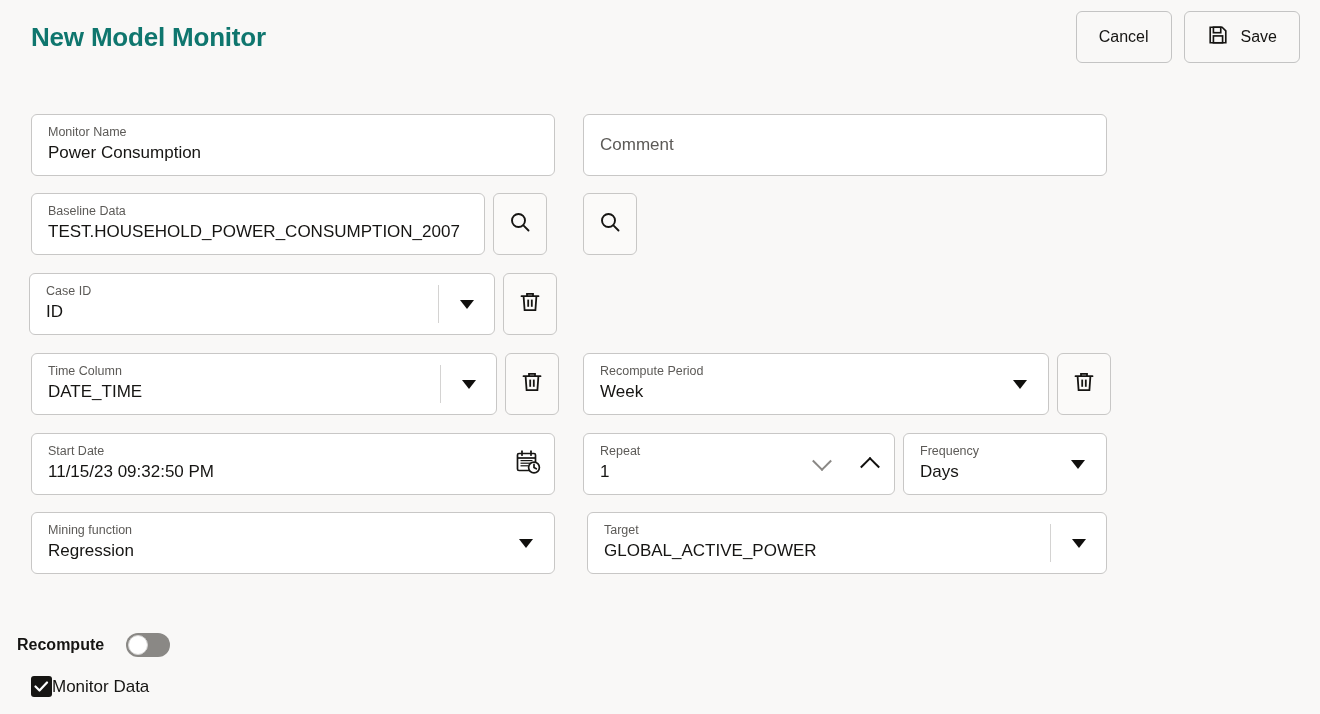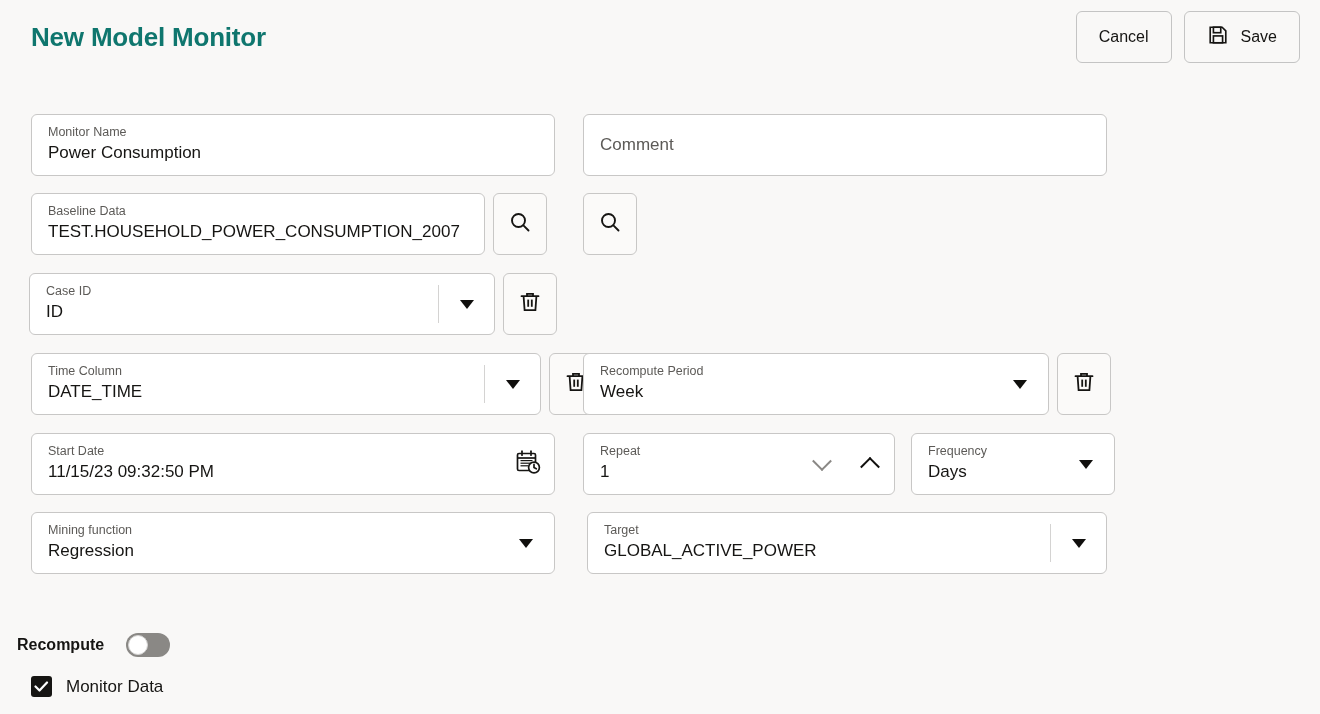--- a/index.html
+++ b/index.html
@@ -162,21 +162,21 @@
     background: #ffffff;
     border: 1px solid #d5d4d3;
   }
 
   
   .check-row {
     position: absolute;
     left: 31px; top: 598px;
     display: flex;
     align-items: center;
-    gap: 14px;
+    gap: 0;
   }
   .checkbox {
     width: 21px; height: 21px;
     border-radius: 3px;
     background: #161513;
     position: relative;
     cursor: pointer;
   }
   .checkbox svg { position: absolute; left: 3px; top: 4px; }
   .check-label { font-size: 17px; color: #161513; }
@@ -268,21 +268,21 @@
             <path d="M9 6.2V3.8h6v2.4"></path>
             <path d="M5.6 6.2l1 14h10.8l1-14"></path>
             <line x1="10.2" y1="9.6" x2="10.2" y2="16.8"></line>
             <line x1="13.8" y1="9.6" x2="13.8" y2="16.8"></line>
           </svg>
         </span>
       </div>
     </div>
 
     <div class="row" style="left:31px; top:275px;">
-      <div class="field" style="width:510px;">
+      <div class="field" style="width:466px;">
         <div class="field-inner">
           <div class="field-label">Time Column</div>
           <div class="field-value">DATE_TIME</div>
         </div>
         <div class="field-arrow with-divider">
           <span class="caret-down"></span>
         </div>
       </div>
       <div class="icon-btn">
         <span>
@@ -348,21 +348,21 @@
           <div class="field-label">Repeat</div>
           <div class="field-value">1</div>
         </div>
         <div class="field-arrow" style="width:48px;">
           <span class="chev down"></span>
         </div>
         <div class="field-arrow" style="width:48px;">
           <span class="chev up"></span>
         </div>
       </div>
-      <div class="field" style="width:204px; margin-left:8px;">
+      <div class="field" style="width:204px; ">
         <div class="field-inner">
           <div class="field-label">Frequency</div>
           <div class="field-value">Days</div>
         </div>
         <div class="field-arrow">
           <span class="caret-down"></span>
         </div>
       </div>
     </div>
 

